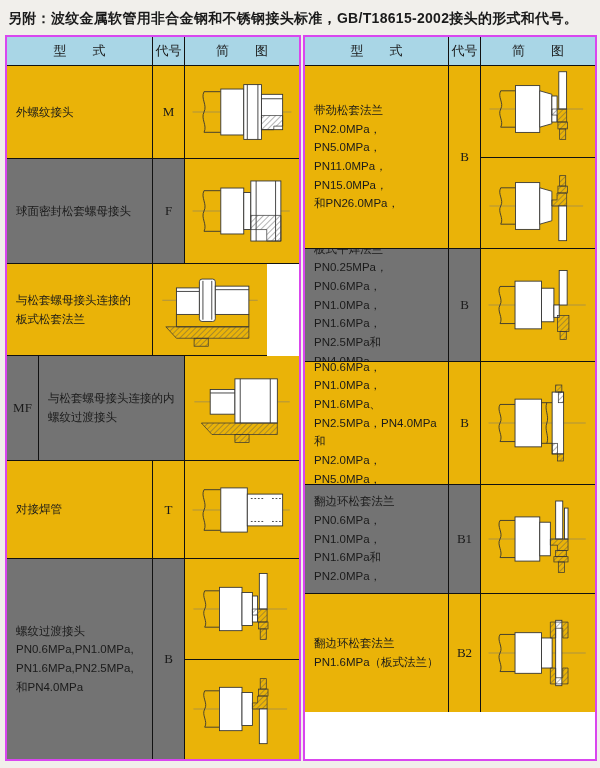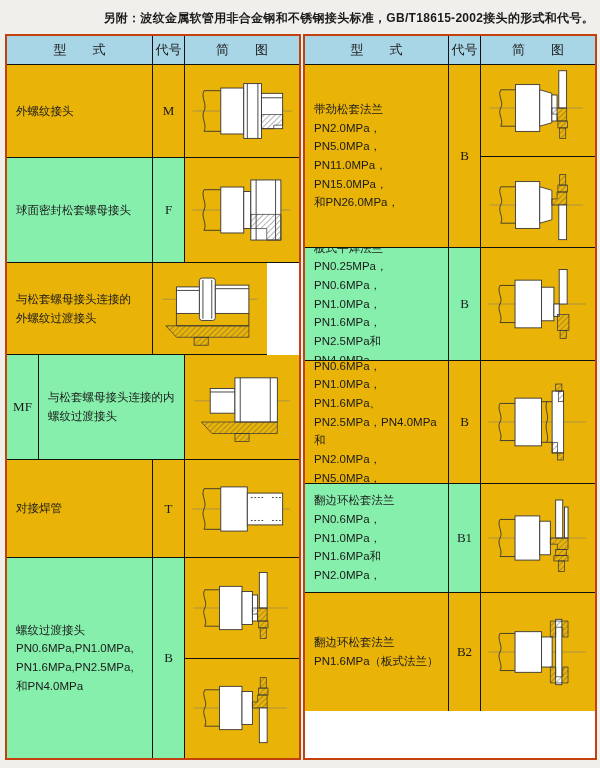--- a/index.html
+++ b/index.html
@@ -4,28 +4,27 @@
 <style>
   * { box-sizing: border-box; margin: 0; padding: 0; }
   html,body { width:600px; height:768px; }
   body {
     background:#f1efeb;
     font-family:"Liberation Sans", sans-serif;
     color:#1a1a1a;
     overflow:hidden;
   }
   .page-title {
-    font-size:12px;
+    font-size:14px;
     font-weight:bold;
     padding:10px 6px 7px 8px;
     letter-spacing:0.3px;
-    text-align:right;
   }
   .tables { display:flex; margin-left:5px; width:592px; gap:2px; }
-  .half { border:2px solid #c2410c; background:#fff; }
+  .half { border:2px solid #d946ef; background:#fff; }
   .half-left  { width:296px; }
   .half-right { width:294px; }
   .row { display:flex; }
   .cell {
     border-right:1px solid #111;
     border-bottom:1px solid #111;
     background:#eab308;
     overflow:hidden;
   }
   .row:last-child .cell { border-bottom:none; }
@@ -38,21 +37,21 @@
   .type-cell { display:flex; align-items:center; padding:4px 4px 4px 9px; }
   .type-text { font-size:11.5px; line-height:1.62; white-space:pre-line; }
   .code-cell {
     display:flex; align-items:center; justify-content:center;
     font-family:"Liberation Serif", serif; font-size:13px;
   }
   .diag-cell { display:flex; align-items:center; justify-content:center; }
   .diag-stack { flex-direction:column; align-items:stretch; padding:0; }
   .sub { flex:1; display:flex; align-items:center; justify-content:center; }
   .sub + .sub { border-top:1.5px solid #111; }
-  .hl { background:#86efac; }
+  .hl { background:#737373; }
   
   .half-left  .c1 { width:146px; flex:0 0 146px; }
   .half-left  .c2 { width:32px;  flex:0 0 32px; }
   .half-left  .c3 { width:114px; flex:0 0 114px; }
   .half-right .c1 { width:144px; flex:0 0 144px; }
   .half-right .c2 { width:32px;  flex:0 0 32px; }
   .half-right .c3 { width:114px; flex:0 0 114px; }
   
   svg.diag { display:block; }
   .diag .s { stroke:#333; fill:none; stroke-width:1; }
@@ -118,21 +117,21 @@
           <rect class="w" x="70" y="11" width="34" height="68"></rect>
           <path class="s" d="M76,11 V79 M98,11 V79"></path>
           <polygon class="h" points="70,50 104,50 104,79 88,79 88,66 70,66"></polygon>
         </svg>
       </div>
     </div>
 
     <div class="row" style="height:92px">
       <div class="cell type-cell c1">
         <span class="type-text">与松套螺母接头连接的
-外螺纹过渡接头</span>
+板式松套法兰</span>
         </div>
       <div class="cell diag-cell c3">
         <svg class="diag" viewBox="0 0 120 90" width="106" height="80">
           <line class="cl" x1="6" y1="34" x2="114" y2="34"></line>
           <rect class="w" x="22" y="20" width="26" height="30"></rect>
           <path class="s" d="M22,24 H48"></path>
           <rect class="w" x="48" y="10" width="18" height="48" rx="3"></rect>
           <path class="s" d="M52,12 V56 M62,12 V56"></path>
           <rect class="w" x="66" y="18" width="38" height="32"></rect>
           <path class="s" d="M66,22 H104"></path>

